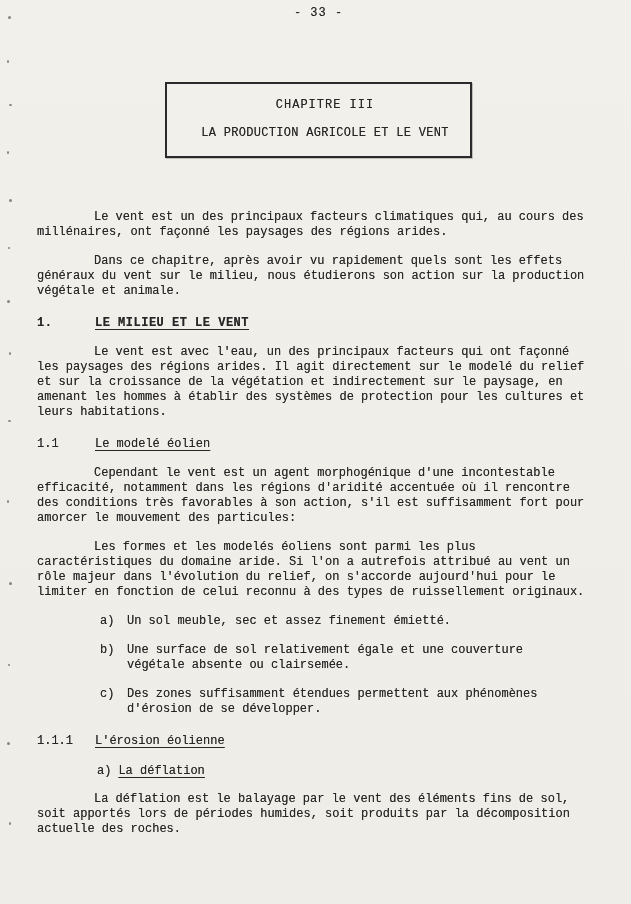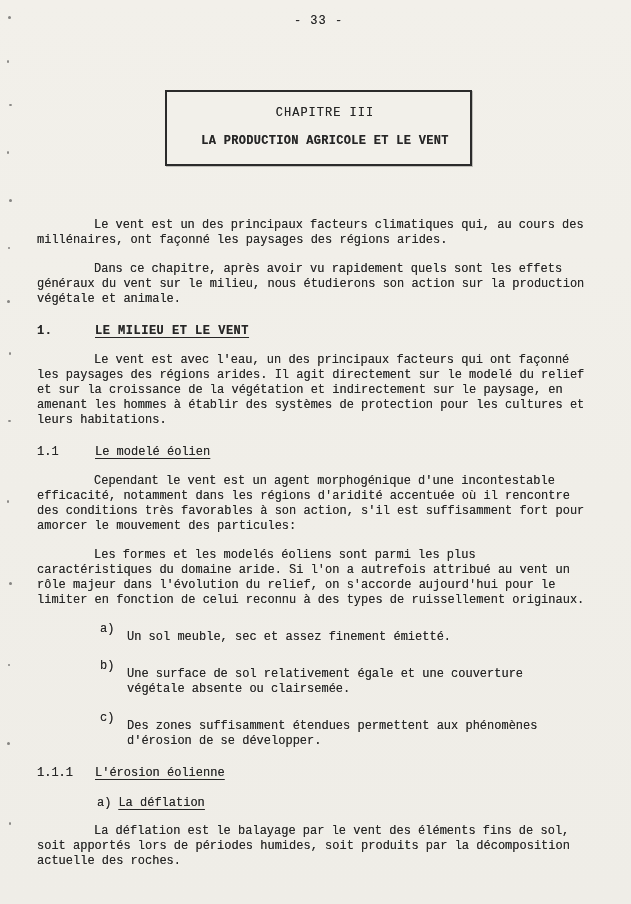--- a/index.html
+++ b/index.html
@@ -13,21 +13,21 @@
     font-family: "Liberation Mono", "DejaVu Sans Mono", monospace;
     font-size: 12px;
     line-height: 15px;
     color: #262626;
     overflow: hidden;
   }
   .page * { text-shadow: 0 0 0.5px rgba(20,20,20,0.55); }
   .content {
     position: absolute;
     left: 37px;
-    top: 14px;
+    top: 6px;
     width: 563px;
   }
   .page-number {
     text-align: center;
     letter-spacing: 1px;
     margin-bottom: 0;
   }
   .chapter-box {
     width: 270px;
     margin: 61px auto 52px auto;
@@ -37,21 +37,20 @@
     text-align: center;
     padding: 14px 10px 15px 23px;
   }
   .chapter-box .line1 {
     letter-spacing: 1px;
     margin-bottom: 13px;
   }
   .chapter-box .line2 {
     letter-spacing: 0.3px;
     white-space: nowrap;
-    font-weight: bold;
   }
   p.body {
     margin: 0 8px 14px 0;
     text-indent: 57px;
   }
   p.tight { margin-bottom: 13px; }
   .heading {
     display: flex;
     margin: 17px 0 14px 0;
   }
@@ -61,21 +60,21 @@
     text-underline-offset: 3px;
     text-decoration-thickness: 1px;
     font-family: Liberation Mono, monospace;
   }
   .caps-bold { font-weight: 700; letter-spacing: 0.5px; }
   .list-item {
     display: flex;
     margin: 0 0 14px 63px;
   }
   .list-marker { width: 27px; flex: 0 0 27px; }
-  .list-text { width: 414px; margin-top: 8px; }
+  .list-text { width: 414px; }
   .subhead {
     margin: 15px 0 13px 60px;
   }
   .subhead .sub-marker { margin-right: 7px; }
   .speck {
     position: absolute;
     background: rgba(45,45,45,0.55);
     border-radius: 50%;
   }
 </style>

